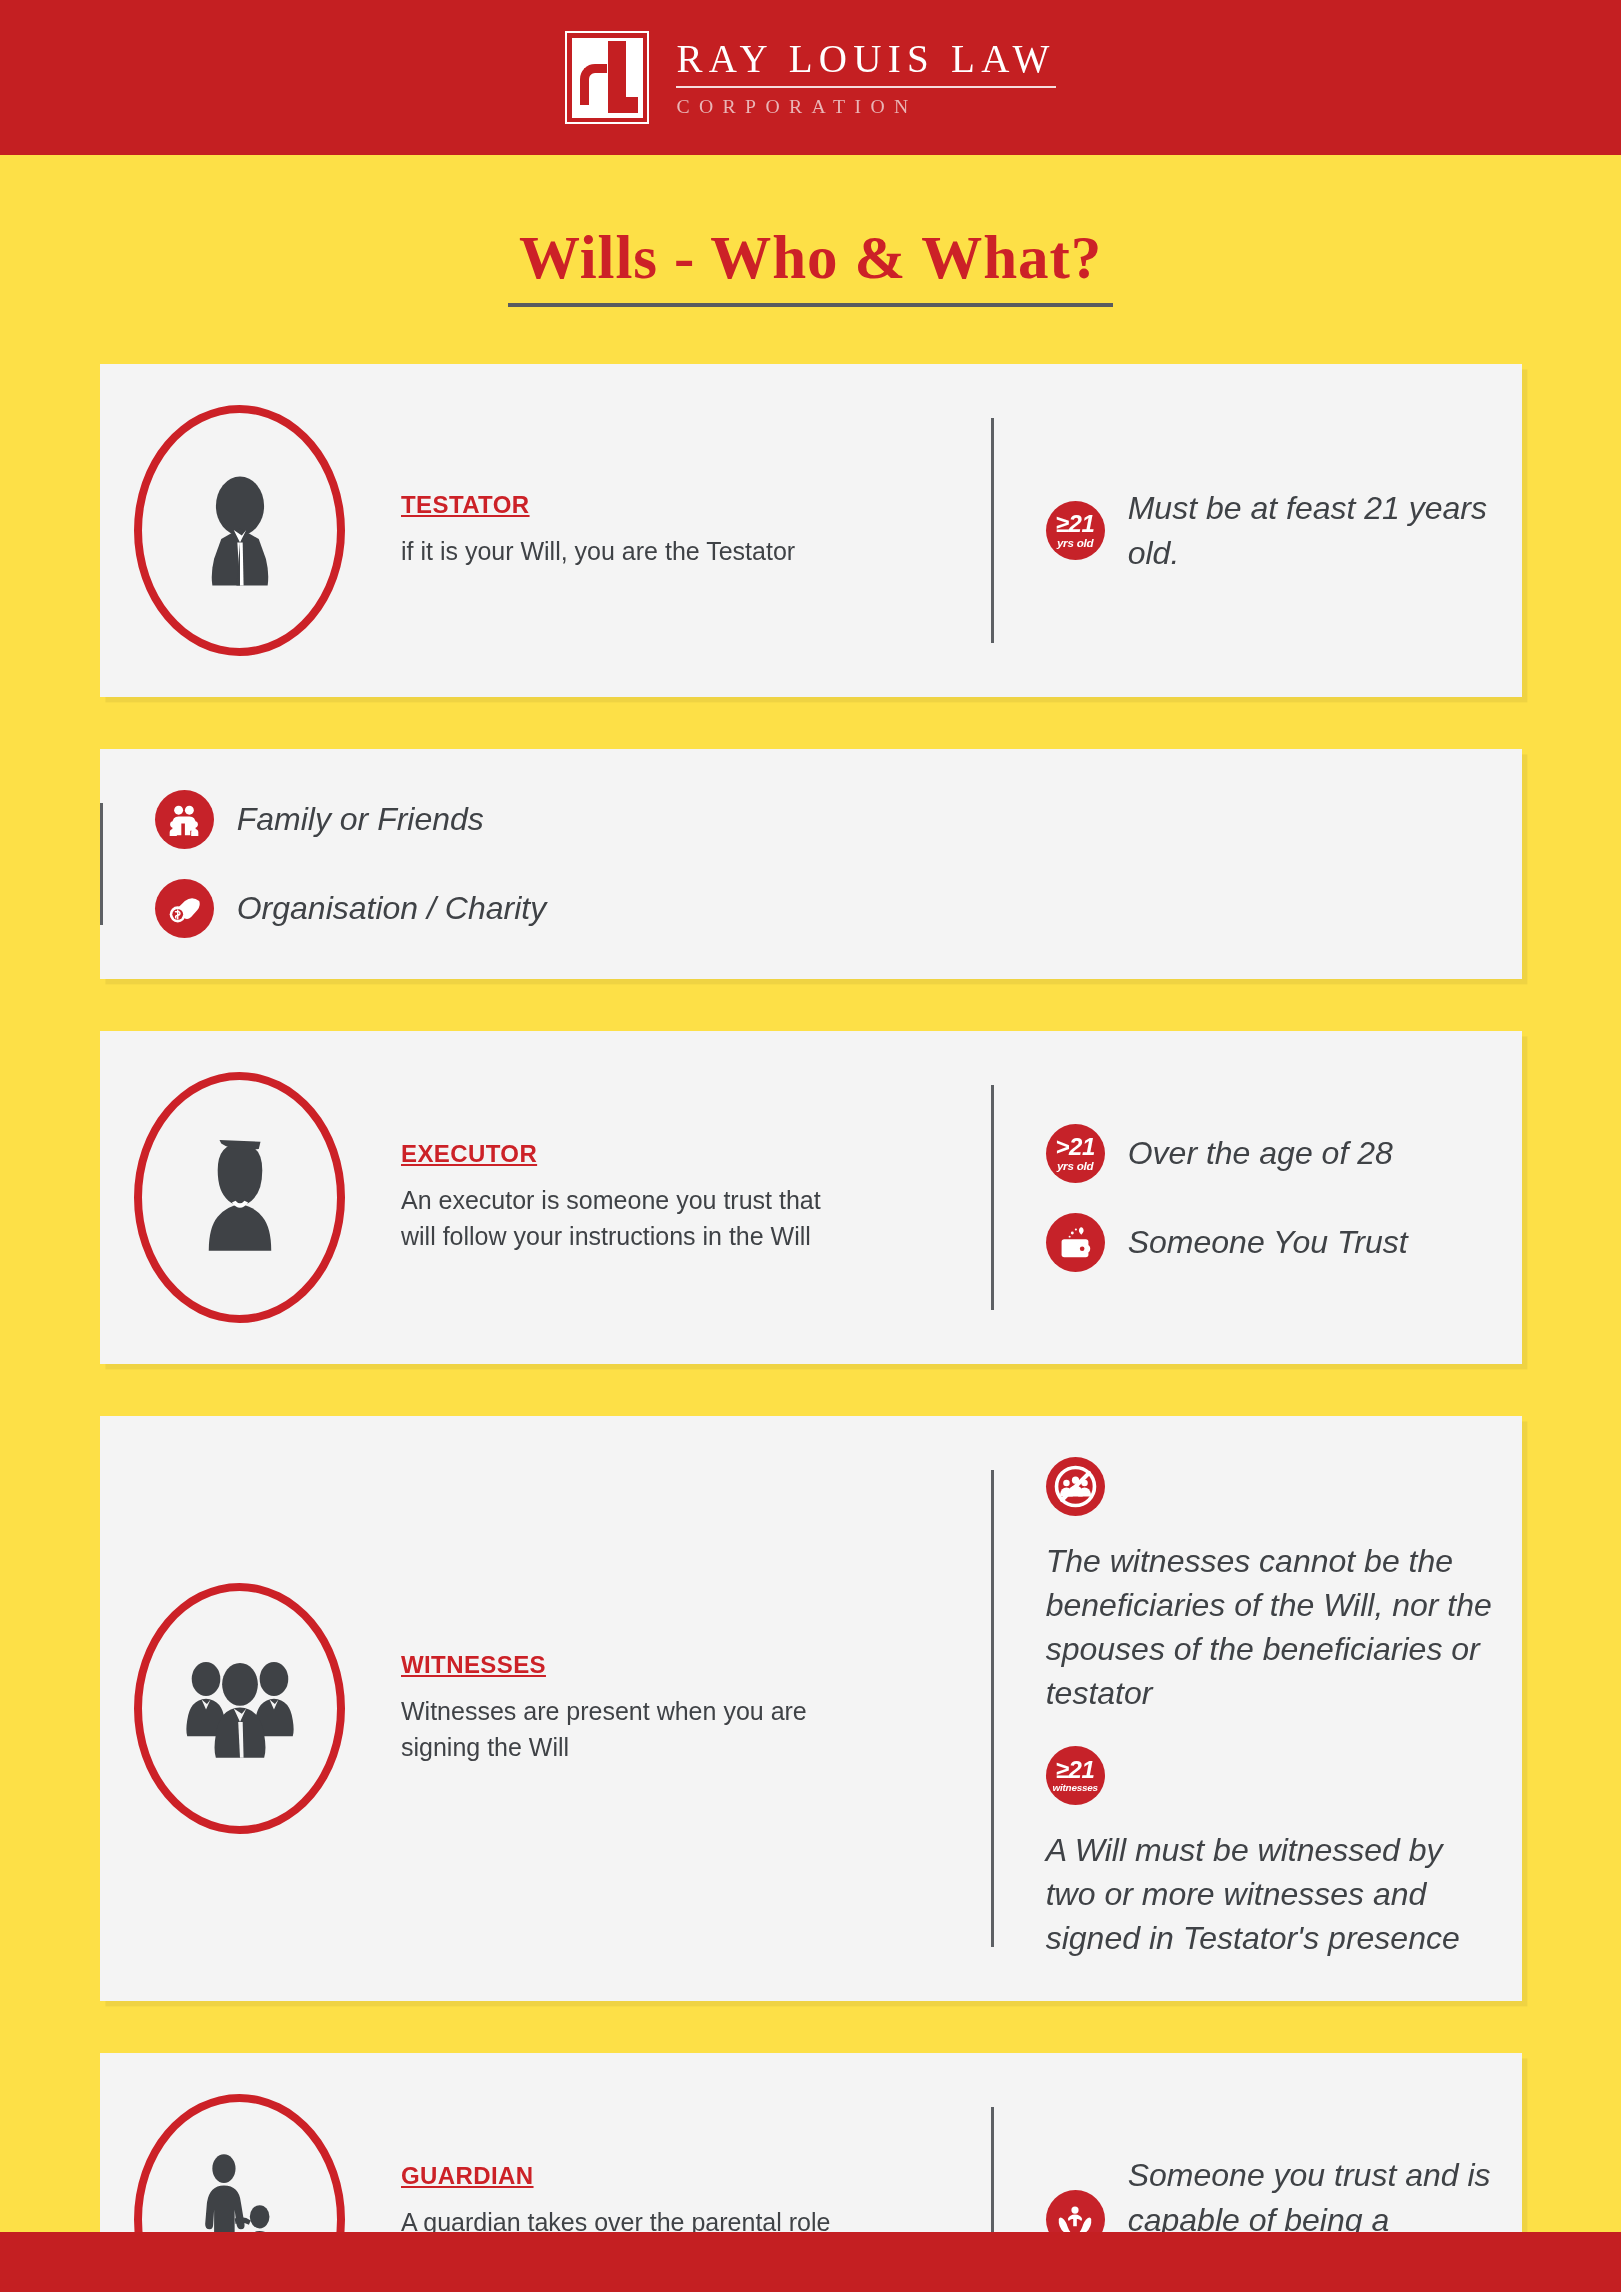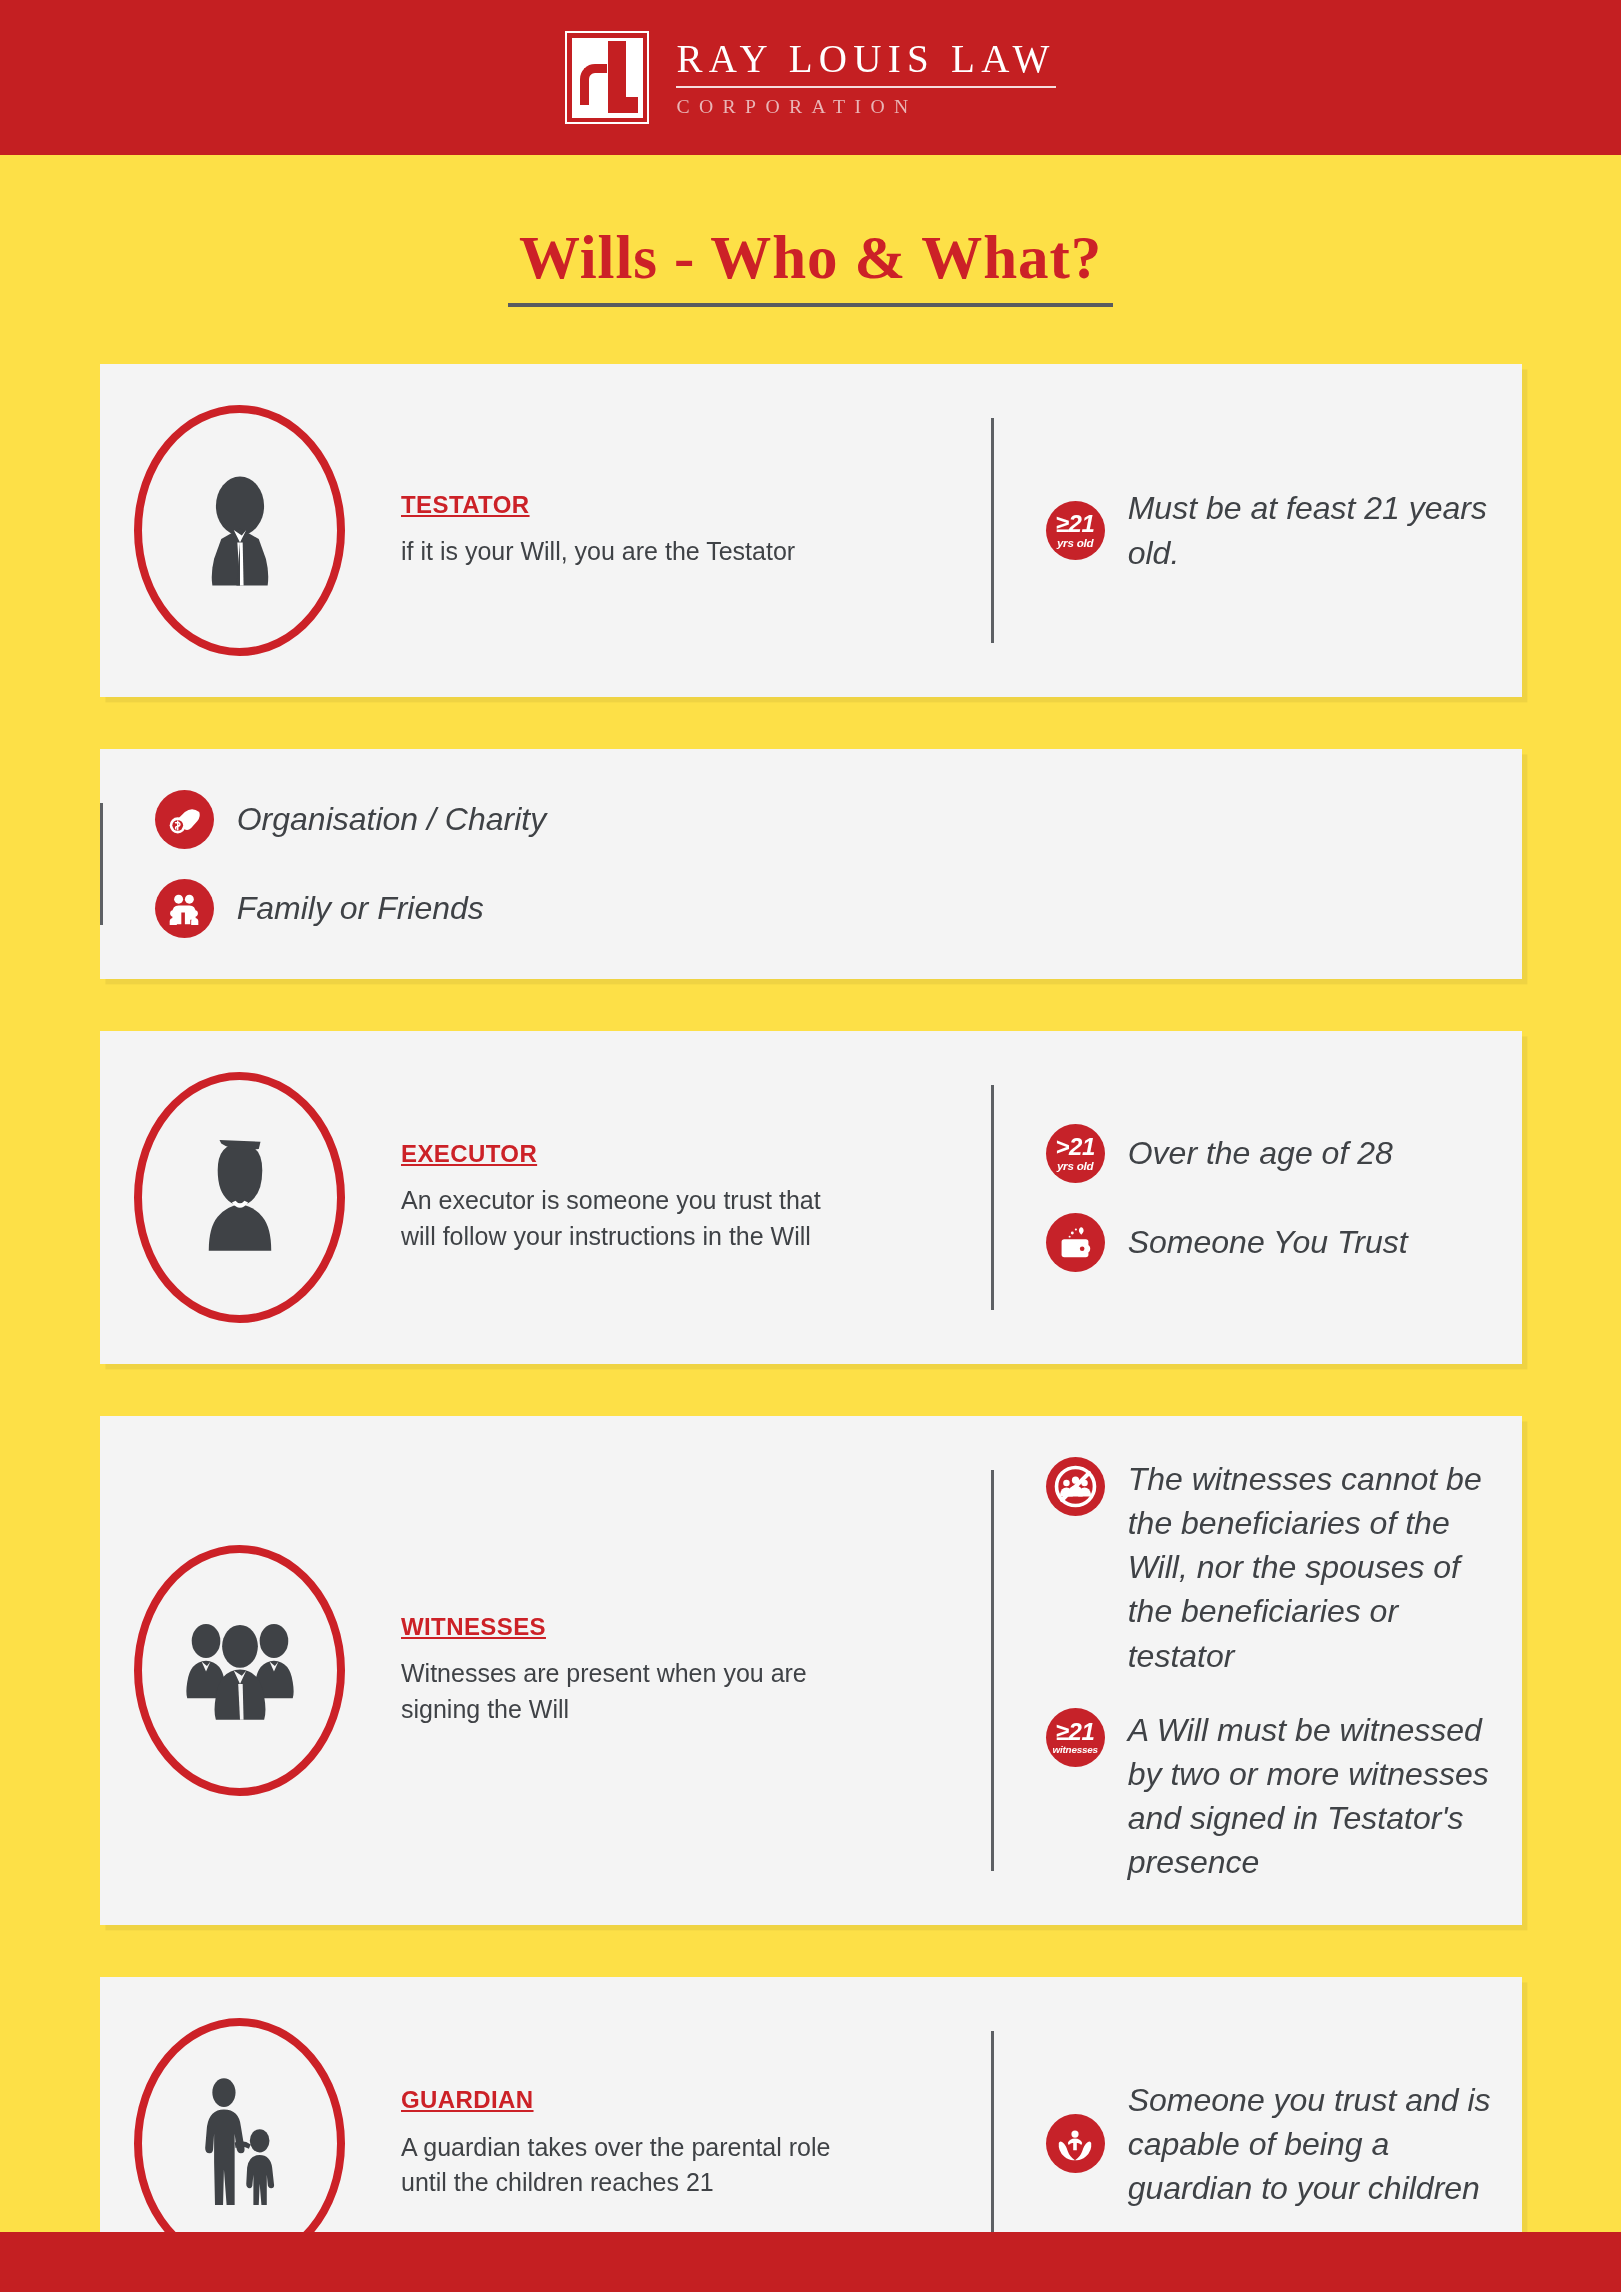--- a/index.html
+++ b/index.html
@@ -193,21 +193,21 @@
     justify-content: center;
     gap: 30px;
     font-style: italic;
   }
 
   .fact {
     display: flex;
     align-items: center;
     gap: 23px;
   }
-  .fact.top-align { align-items: flex-start; }
+  .fact.top-align { align-items: flex-start; flex-direction: column; }
 
   .badge {
     width: 59px;
     height: 59px;
     border-radius: 50%;
     background: #c62229;
     flex: none;
     display: flex;
     flex-direction: column;
     align-items: center;
@@ -300,41 +300,41 @@
         </div>
       </div>
     </div>
 
     <div class="card">
       <div class="card-divider"></div>
       <div class="card-right">
         <div class="fact">
           <div class="badge">
             <svg width="34" height="34" viewBox="0 0 38 38" aria-hidden="true">
-              <path d="M36 10 Q28 4 20 10 L14 16 Q10 19 13 23 L19 29 Q23 32 27 28 L34 20 Q38 15 36 10 Z" fill="#fff"></path>
-              <circle cx="12" cy="25" r="9" fill="#fff"></circle>
-              <circle cx="12" cy="25" r="6" fill="#c62229"></circle>
-              <path d="M12 20 L12 30 M9.5 22 Q14.5 21 14.5 24 Q14.5 26 10.5 26.5 Q9 27 10 29" stroke="#fff" stroke-width="1.6" fill="none" stroke-linecap="round"></path>
-            </svg>
-          </div>
-          <div class="fact-text">Organisation / Charity</div>
-        </div>
-        <div class="fact">
-          <div class="badge">
-            <svg width="34" height="34" viewBox="0 0 38 38" aria-hidden="true">
               <circle cx="13" cy="8" r="5" fill="#fff"></circle>
               <circle cx="25" cy="8" r="5" fill="#fff"></circle>
               <path d="M13 15 Q6 15 6 23 L6 31 L10 31 L10 36 L16 36 L16 23 L20 23 L20 36 L26 36 L26 31 L32 31 L32 23 Q32 15 25 15 Z" fill="#fff"></path>
               <circle cx="7" cy="24" r="3.5" fill="#fff"></circle>
               <path d="M7 29 Q3 29 3 33 L3 37 L11 37 L11 33 Q11 29 7 29 Z" fill="#fff"></path>
               <circle cx="31" cy="24" r="3.5" fill="#fff"></circle>
               <path d="M31 29 Q27 29 27 33 L27 37 L35 37 L35 33 Q35 29 31 29 Z" fill="#fff"></path>
             </svg>
           </div>
           <div class="fact-text">Family or Friends</div>
+        </div>
+        <div class="fact">
+          <div class="badge">
+            <svg width="34" height="34" viewBox="0 0 38 38" aria-hidden="true">
+              <path d="M36 10 Q28 4 20 10 L14 16 Q10 19 13 23 L19 29 Q23 32 27 28 L34 20 Q38 15 36 10 Z" fill="#fff"></path>
+              <circle cx="12" cy="25" r="9" fill="#fff"></circle>
+              <circle cx="12" cy="25" r="6" fill="#c62229"></circle>
+              <path d="M12 20 L12 30 M9.5 22 Q14.5 21 14.5 24 Q14.5 26 10.5 26.5 Q9 27 10 29" stroke="#fff" stroke-width="1.6" fill="none" stroke-linecap="round"></path>
+            </svg>
+          </div>
+          <div class="fact-text">Organisation / Charity</div>
         </div>
       </div>
     </div>
 
     <div class="card">
       <div class="card-left">
         <div class="circle-icon">
           <svg width="106" height="116" viewBox="0 0 118 130" aria-hidden="true">
             <path d="M59 4 Q34 4 34 34 Q34 58 46 68 Q52 73 59 73 Q66 73 72 68 Q84 58 84 34 Q84 4 59 4 Z" fill="#3f4246"></path>
             <path d="M38 4 Q52 14 80 10 L82 2 L36 0 Z" fill="#3f4246"></path>

